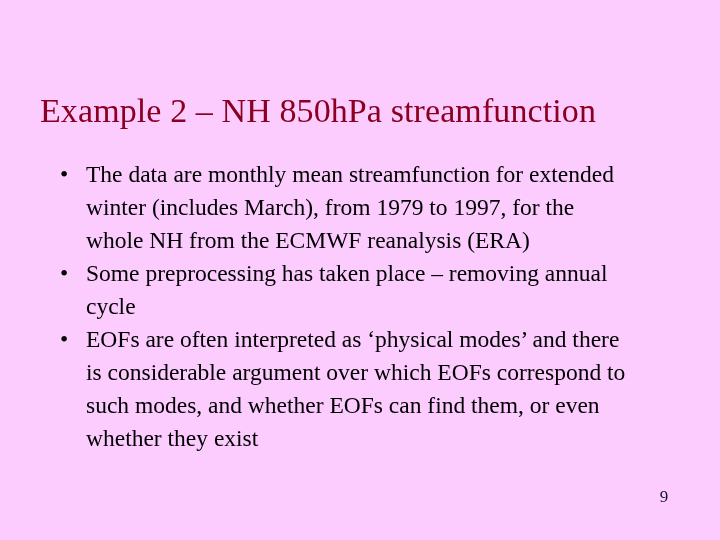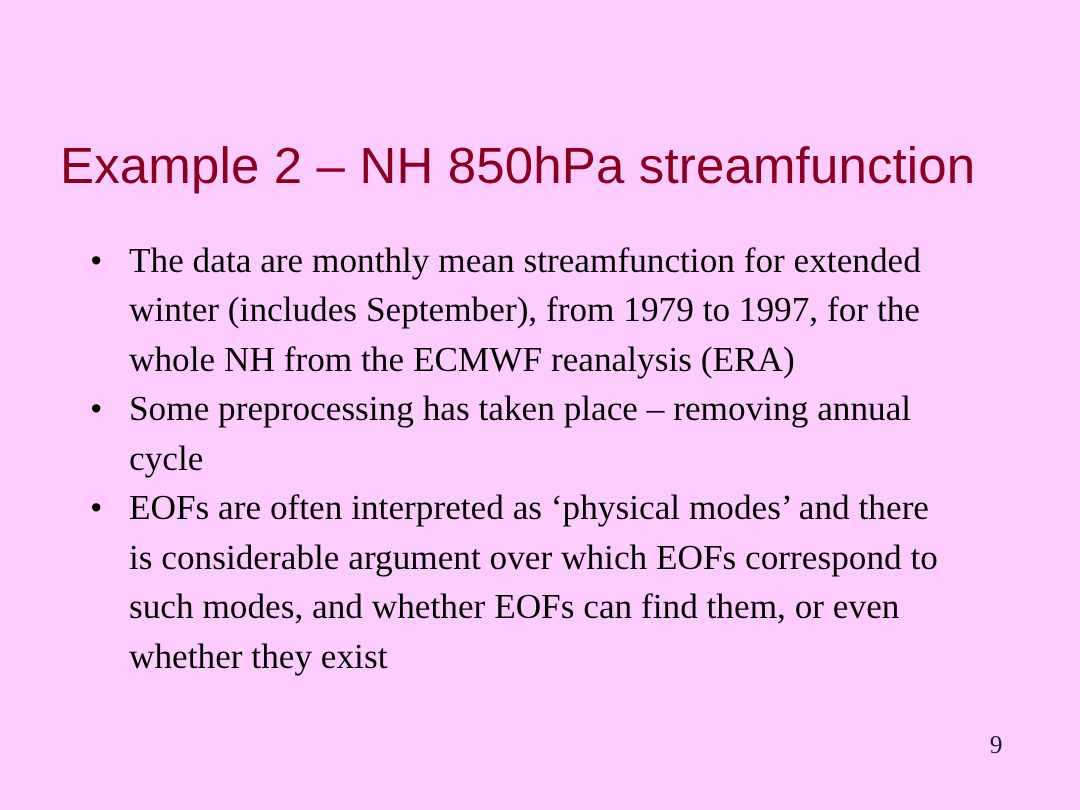--- a/index.html
+++ b/index.html
@@ -22,21 +22,21 @@
     background: #fcccff;
   }
   .slide-title {
     position: absolute;
     left: 40px;
     top: 68px;
     width: 660px;
     font-size: 34px;
     line-height: 40px;
     color: #8b0020;
-    font-family: Liberation Sans, sans-serif;
+    font-family: Liberation Serif, serif;
     font-weight: normal;
     letter-spacing: 0.1px;
     white-space: nowrap;
   }
   .body-block {
     position: absolute;
     left: 56px;
     top: 158px;
     width: 580px;
   }
@@ -82,21 +82,21 @@
 <body>
 
 <div class="slide">
 
   <h1 class="slide-title">Example 2 – NH 850hPa streamfunction</h1>
 
   <div class="body-block">
 
     <div class="bullet-item">
       <span class="bullet-marker">•</span>
-      <span class="bullet-text">The data are monthly mean streamfunction for extended winter (includes September), from 1979 to 1997, for the whole NH from the ECMWF reanalysis (ERA)</span>
+      <span class="bullet-text">The data are monthly mean streamfunction for extended winter (includes March), from 1979 to 1997, for the whole NH from the ECMWF reanalysis (ERA)</span>
     </div>
 
     <div class="bullet-item">
       <span class="bullet-marker">•</span>
       <span class="bullet-text">Some preprocessing has taken place – removing annual cycle</span>
     </div>
 
     <div class="bullet-item">
       <span class="bullet-marker">•</span>
       <span class="bullet-text">EOFs are often interpreted as ‘physical modes’ and there is considerable argument over which EOFs correspond to such modes, and whether EOFs can find them, or even whether they exist</span>

